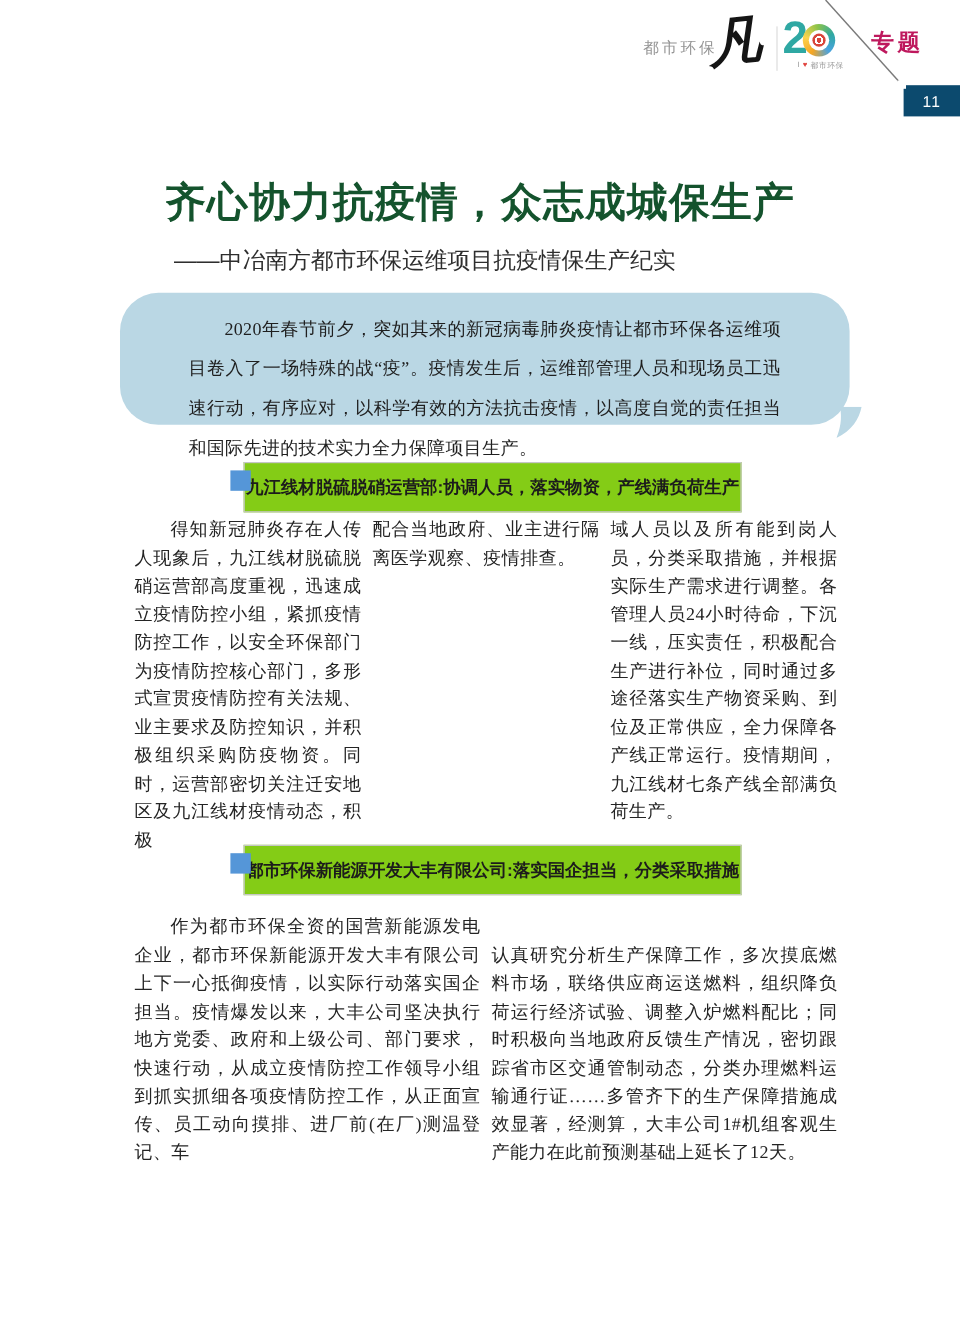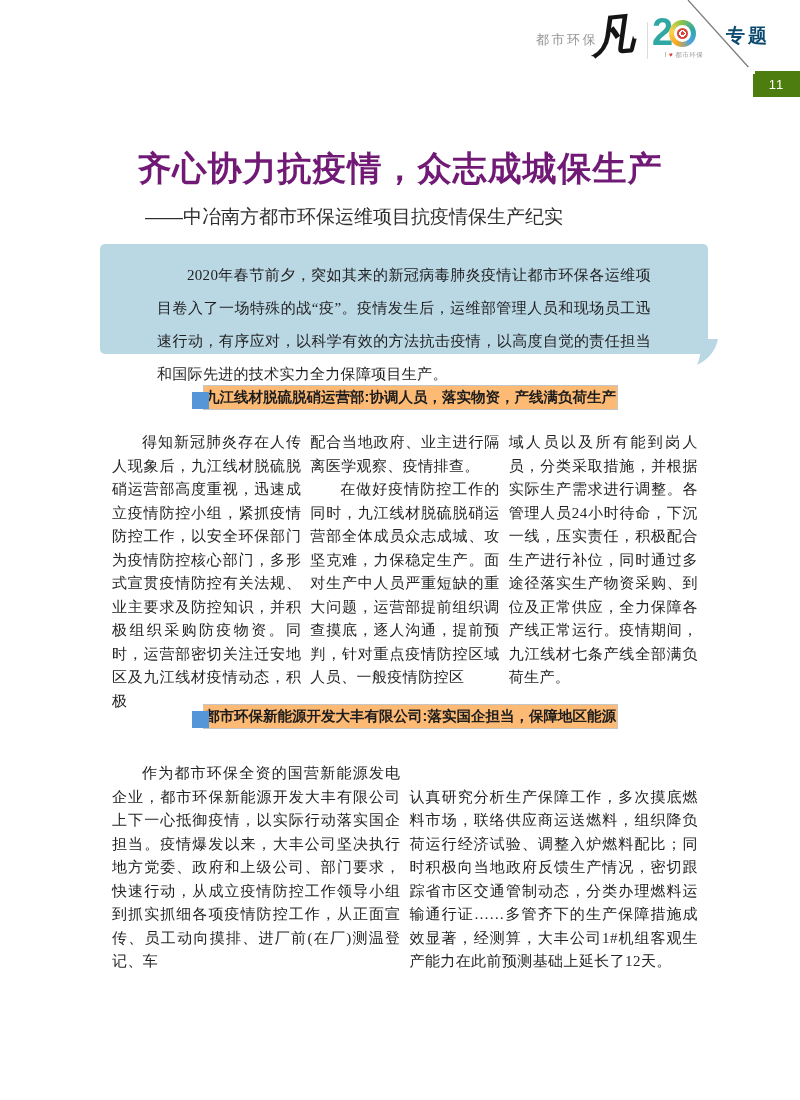--- a/index.html
+++ b/index.html
@@ -22,40 +22,40 @@
   .ring { width:27px; height:27px; margin-left:-4px; margin-bottom:1px; border-radius:50%;
     background: conic-gradient(from 210deg, #f5a623, #fcd34d, #8bc34a, #2fa8a3, #4aa3df, #f5a623);
     display:flex; align-items:center; justify-content:center; }
   .ring-mid { width:17px; height:17px; border-radius:50%; background:#fff; display:flex; align-items:center; justify-content:center; }
   .ring-core { width:11px; height:11px; border-radius:50%;
     background: radial-gradient(circle, #d8453a 0 2px, #fff 2px 3.5px, #d8453a 3.5px); }
   .logo-slogan { margin-top:3px; font-size:6.5px; color:#9a9a9a; display:flex; justify-content:center; gap:2px; letter-spacing:0.5px; }
   .heart { color:#e0413c; }
 
   .callout-svg { position:absolute; left:0; top:0; width:800px; height:80px; }
-  .tag { position:absolute; left:726px; top:23px; font-size:19px; font-weight:700; letter-spacing:3px; color:#0c4a6e; }
-  .page-tab { position:absolute; left:753px; top:71px; width:47px; height:26px; background:#4d7c0f;
+  .tag { position:absolute; left:726px; top:23px; font-size:19px; font-weight:700; letter-spacing:3px; color:#be185d; }
+  .page-tab { position:absolute; left:753px; top:71px; width:47px; height:26px; background:#0c4a6e;
     color:#fff; font-size:13px; letter-spacing:1px; display:flex; align-items:center; justify-content:center; z-index:1; }
   .notch { position:absolute; left:748px; top:67px; width:7px; height:7px; background:#fff; z-index:2; }
 
   
   .title { position:absolute; left:0; top:146px; width:800px; text-align:center;
-    font-size:34px; font-weight:900; letter-spacing:1px; color:#701a75; }
+    font-size:34px; font-weight:900; letter-spacing:1px; color:#14532d; }
   .subtitle { position:absolute; left:0; top:204px; width:708px; text-align:center;
     font-size:19px; font-weight:500; color:#2e2e2e; }
 
   
   .bubble { position:absolute; left:100px; top:244px; width:608px; height:110px;
-    background:#bad7e4; border-radius:5px; padding:15px 57px 0; }
+    background:#bad7e4; border-radius:32px; padding:15px 57px 0; }
   .bubble p { font-family:"Liberation Serif", serif; font-size:15px; line-height:33px;
     color:#1f1f1f; text-align:justify; text-indent:2em; letter-spacing:0.3px; }
   .bubble-tail { position:absolute; left:697px; top:339px; width:28px; height:28px; }
 
   
-  .sec-head { position:absolute; left:203px; width:415px; height:25px; background:#fdba74;
+  .sec-head { position:absolute; left:203px; width:415px; height:42px; background:#84cc16;
     border:1px solid #c6c6c6; display:flex; align-items:center; justify-content:center;
     font-size:14.5px; font-weight:700; color:#1c1c1c; }
   .sh1 { top:385px; } .sh2 { top:704px; }
   .marker { position:absolute; left:-12px; top:6px; width:17px; height:17px; background:#5596d8; }
 
   
   .cols { position:absolute; left:112px; width:586px; display:flex; gap:9px; }
   .c1 { top:431px; } .c2 { top:762px;align-items:flex-end; }
   .col { flex:1; min-width:0; }
   .col p { font-family:"Liberation Serif", serif; font-size:15px; line-height:23.5px;
@@ -107,30 +107,29 @@
   <div class="sec-head sh1">
     <span class="marker"></span>
     <span>九江线材脱硫脱硝运营部:协调人员，落实物资，产线满负荷生产</span>
   </div>
   <div class="cols c1">
     <div class="col">
       <p class="ind">得知新冠肺炎存在人传人现象后，九江线材脱硫脱硝运营部高度重视，迅速成立疫情防控小组，紧抓疫情防控工作，以安全环保部门为疫情防控核心部门，多形式宣贯疫情防控有关法规、业主要求及防控知识，并积极组织采购防疫物资。同时，运营部密切关注迁安地区及九江线材疫情动态，积极</p>
     </div>
     <div class="col">
       <p>配合当地政府、业主进行隔离医学观察、疫情排查。</p>
-      <p class="ind">在做好疫情防控工作的同时，九江线材脱硫脱硝运营部全体成员众志成城、攻坚克难，力保稳定生产。面对生产中人员严重短缺的重大问题，运营部提前组织调查摸底，逐人沟通，提前预判，针对重点疫情防控区域人员、一般疫情防控区</p>
     </div>
     <div class="col">
       <p>域人员以及所有能到岗人员，分类采取措施，并根据实际生产需求进行调整。各管理人员24小时待命，下沉一线，压实责任，积极配合生产进行补位，同时通过多途径落实生产物资采购、到位及正常供应，全力保障各产线正常运行。疫情期间，九江线材七条产线全部满负荷生产。</p>
     </div>
   </div>
 
   <div class="sec-head sh2">
     <span class="marker"></span>
-    <span>都市环保新能源开发大丰有限公司:落实国企担当，保障地区能源</span>
+    <span>都市环保新能源开发大丰有限公司:落实国企担当，分类采取措施</span>
   </div>
   <div class="cols c2">
     <div class="col">
       <p class="ind">作为都市环保全资的国营新能源发电企业，都市环保新能源开发大丰有限公司上下一心抵御疫情，以实际行动落实国企担当。疫情爆发以来，大丰公司坚决执行地方党委、政府和上级公司、部门要求，快速行动，从成立疫情防控工作领导小组到抓实抓细各项疫情防控工作，从正面宣传、员工动向摸排、进厂前(在厂)测温登记、车</p>
     </div>
     <div class="col">
       <p>认真研究分析生产保障工作，多次摸底燃料市场，联络供应商运送燃料，组织降负荷运行经济试验、调整入炉燃料配比；同时积极向当地政府反馈生产情况，密切跟踪省市区交通管制动态，分类办理燃料运输通行证……多管齐下的生产保障措施成效显著，经测算，大丰公司1#机组客观生产能力在此前预测基础上延长了12天。</p>
     </div>
   </div>
 

